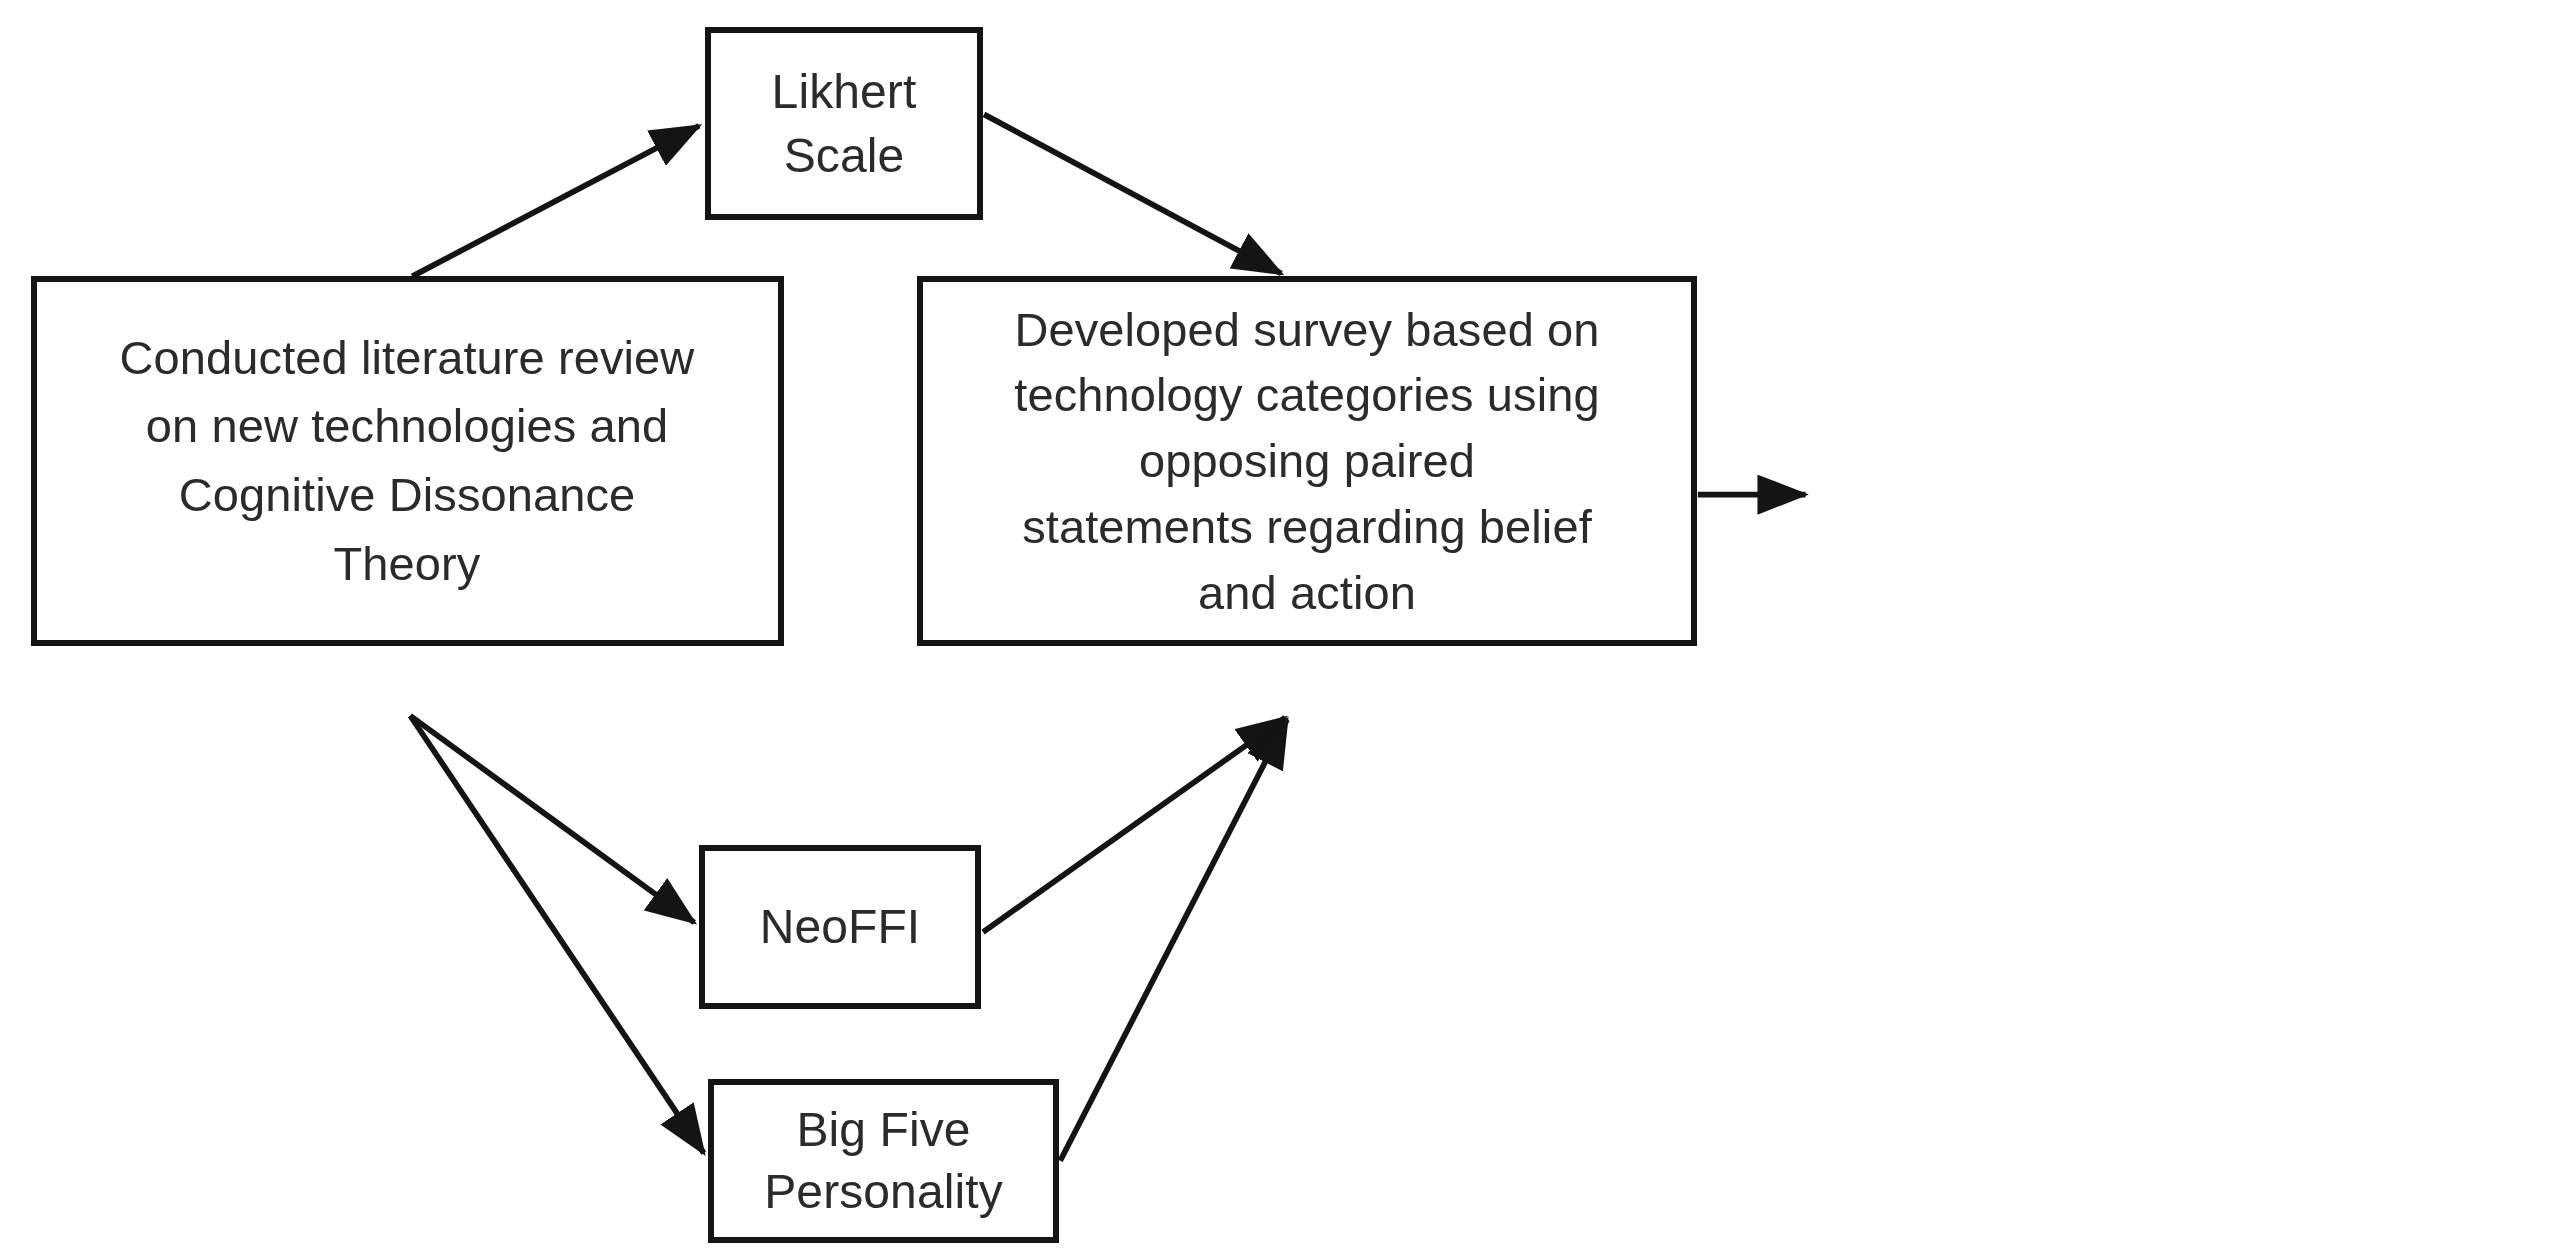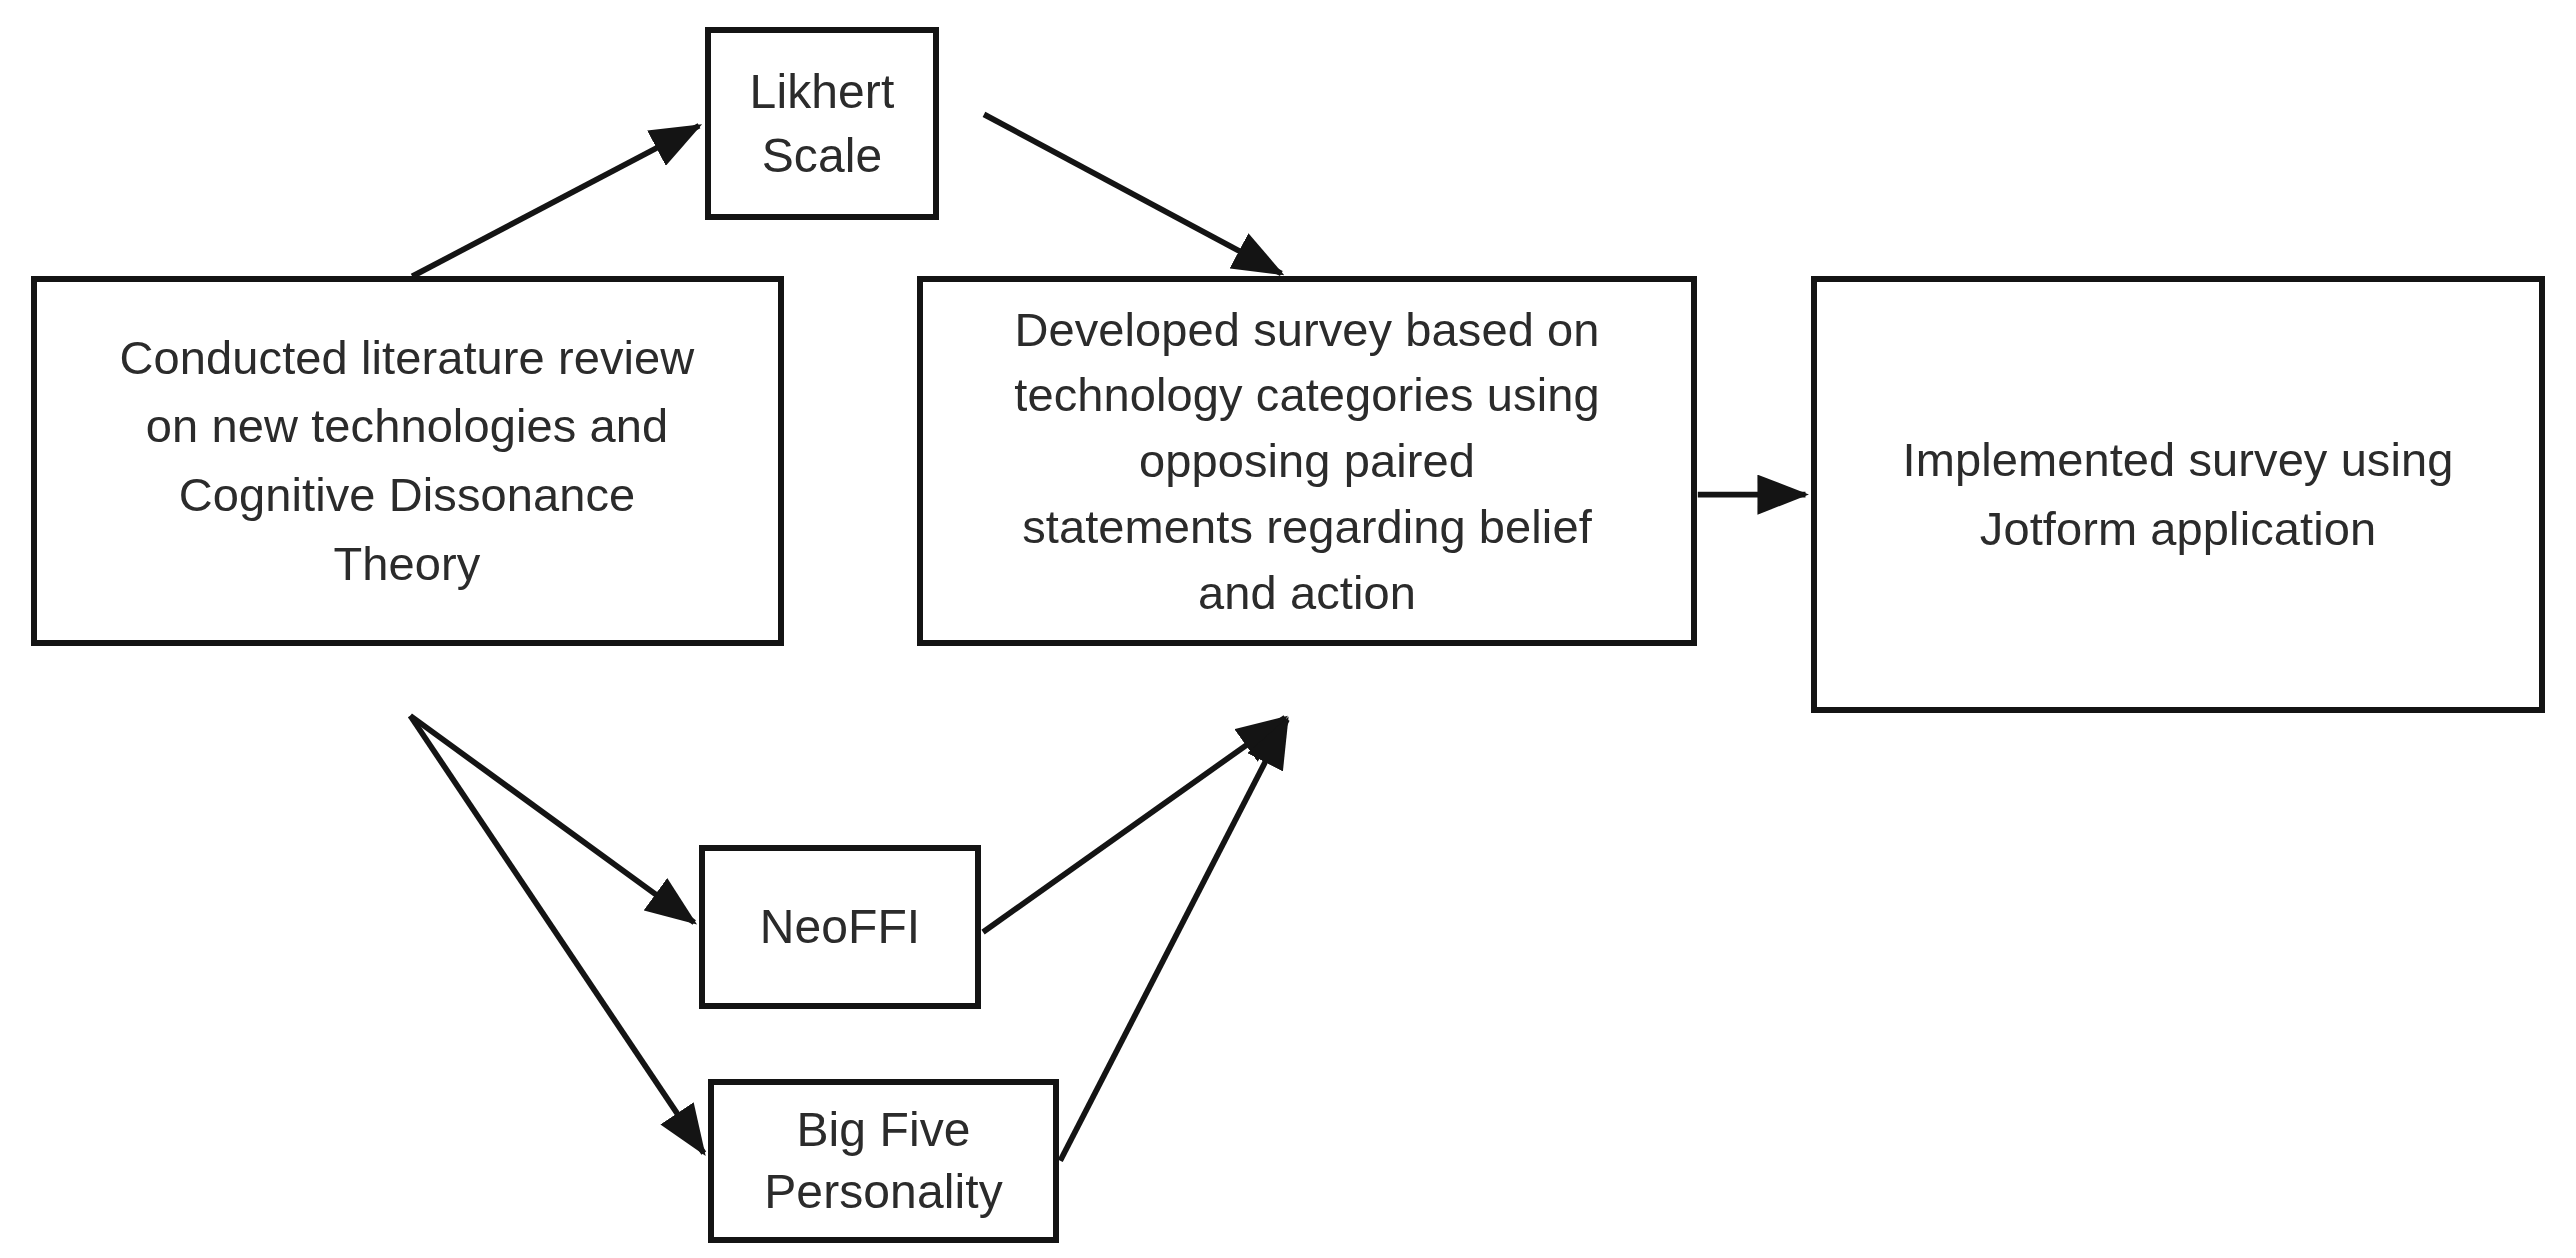--- a/index.html
+++ b/index.html
@@ -41,21 +41,21 @@
     display: block;
     width: 100%;
     padding: 0 13.3px;
     box-sizing: border-box;
     white-space: pre-line;
     line-height: 1.42;
     font-size: 47px;
     letter-spacing: 0.1px;
   }
   
-  #node-likhert      { left: 705px;  top: 27px;   width: 234px;  height: 193px; }
+  #node-likhert      { left: 705px;  top: 27px;   width: 278px;  height: 193px; }
   #node-likhert .node-label   { font-size: 48px; line-height: 1.32; }
 
   #node-literature   { left: 30.5px;   top: 276px;  width: 753px;  height: 370px; }
   #node-literature .node-label { font-size: 47px; line-height: 1.46; }
 
   #node-survey       { left: 917px;  top: 276px;  width: 780px;  height: 370px; }
   #node-survey .node-label    { font-size: 47px; line-height: 1.40; }
 
   #node-implemented  { left: 1811px; top: 276px;  width: 734px;  height: 437px; }
   #node-implemented .node-label { font-size: 47px; line-height: 1.46; }
@@ -106,24 +106,20 @@
   </div>
 
   <div class="node" id="node-survey">
     <span class="node-label">Developed survey based on
 technology categories using
 opposing paired
 statements regarding belief
 and action</span>
   </div>
 
-  <div class="node" id="node-implemented">
-    <span class="node-label">Implemented survey using
-Jotform application</span>
-  </div>
 
   <div class="node" id="node-neoffi">
     <span class="node-label">NeoFFI</span>
   </div>
 
   <div class="node" id="node-bigfive">
     <span class="node-label">Big Five
 Personality</span>
   </div>
 

